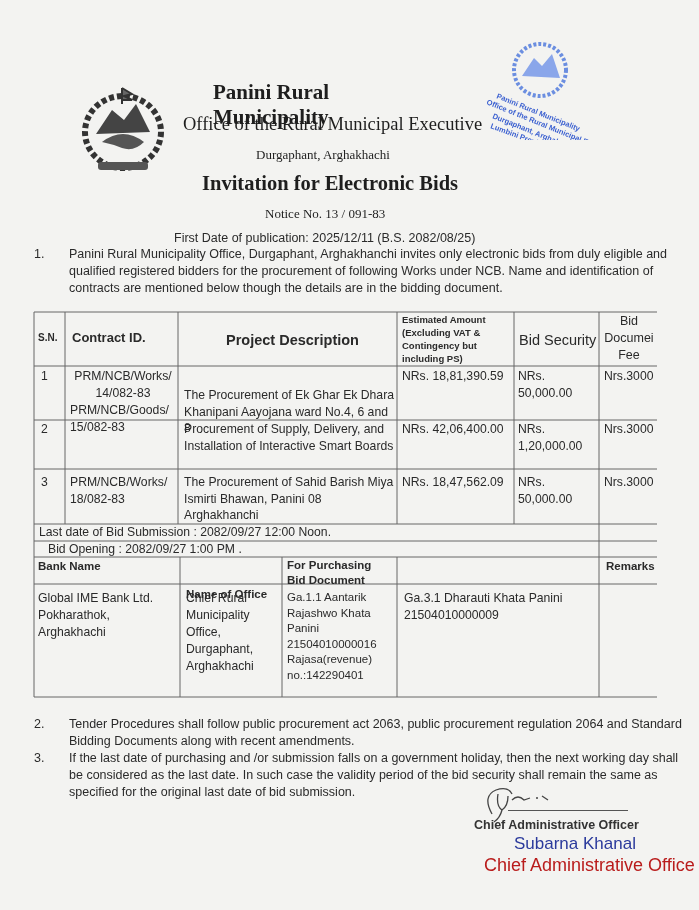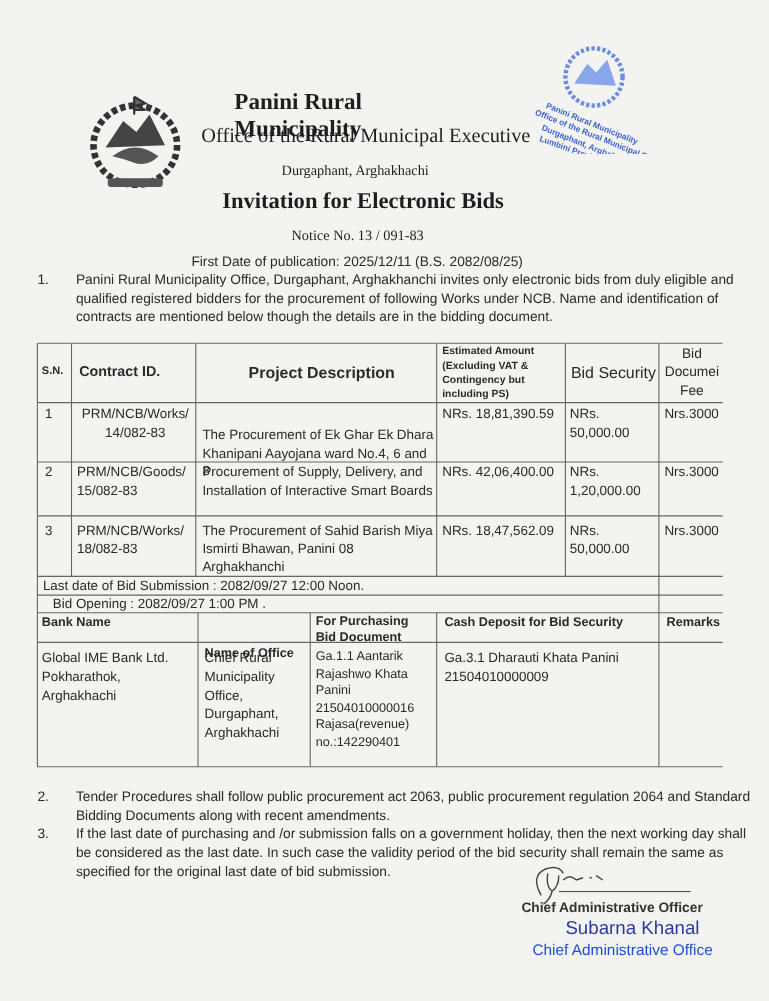--- a/index.html
+++ b/index.html
@@ -42,21 +42,21 @@
   .cell {
     position: absolute; font-size: 12.2px; line-height: 16.5px; color: #2a2a2a;
     font-family: "Liberation Sans", sans-serif;
   }
   .hb { font-weight: bold; }
 
   
   .sig-line { position: absolute; left: 508px; top: 810px; width: 120px; height: 1px; background: #555; }
   .sig-title { position: absolute; left: 474px; top: 818px; font-size: 12.5px; font-weight: bold; color: #333; }
   .sig-name { position: absolute; left: 514px; top: 834px; font-size: 17px; color: #2b3a9c; }
-  .sig-role { position: absolute; left: 484px; top: 855px; font-size: 14px; color: #1d4ed8; }
+  .sig-role { position: absolute; left: 484px; top: 855px; font-size: 18px; color: #b91c1c; }
 </style>
 </head>
 <body>
 
 <div class="page">
 
   <svg class="emblem" viewBox="0 0 90 92">
     <ellipse cx="45" cy="50" rx="38" ry="36" fill="none" stroke="#333" stroke-width="6" stroke-dasharray="5 3"></ellipse>
     <path d="M18 52 L34 28 L46 38 L58 22 L72 50 Z" fill="#444"></path>
     <path d="M24 60 Q45 44 66 60 Q56 70 44 66 Q34 62 24 60 Z" fill="#555"></path>
@@ -126,21 +126,21 @@
     <div class="cell" style="left:41px;top:368px;">1</div>
     <div class="cell" style="left:70px;top:368px;width:106px;text-align:center;">PRM/NCB/Works/ 14/082-83</div>
     <div class="cell" style="left:184px;top:368px;width:210px;margin-top:19px;">The Procurement of  Ek Ghar Ek Dhara Khanipani Aayojana ward No.4, 6 and 8</div>
     <div class="cell" style="left:402px;top:368px;">NRs. 18,81,390.59</div>
     <div class="cell" style="left:518px;top:368px;width:70px;">NRs. 50,000.00</div>
     <div class="cell" style="left:604px;top:368px;">Nrs.3000</div>
   </div>
 
   <div>
     <div class="cell" style="left:41px;top:421px;">2</div>
-    <div class="cell" style="left:70px;top:421px;width:106px;">PRM/NCB/Goods/ 15/082-83</div>
+    <div class="cell" style="left:70px;top:402px;width:106px;">PRM/NCB/Goods/ 15/082-83</div>
     <div class="cell" style="left:184px;top:421px;width:212px;">Procurement of Supply, Delivery, and Installation of Interactive Smart Boards</div>
     <div class="cell" style="left:402px;top:421px;">NRs. 42,06,400.00</div>
     <div class="cell" style="left:518px;top:421px;width:70px;">NRs. 1,20,000.00</div>
     <div class="cell" style="left:604px;top:421px;">Nrs.3000</div>
   </div>
 
   <div>
     <div class="cell" style="left:41px;top:474px;">3</div>
     <div class="cell" style="left:70px;top:474px;width:106px;">PRM/NCB/Works/ 18/082-83</div>
     <div class="cell" style="left:184px;top:474px;width:210px;">The Procurement of  Sahid Barish Miya Ismirti Bhawan, Panini 08 Arghakhanchi</div>
@@ -148,21 +148,20 @@
     <div class="cell" style="left:518px;top:474px;width:70px;">NRs. 50,000.00</div>
     <div class="cell" style="left:604px;top:474px;">Nrs.3000</div>
   </div>
 
   <div class="cell" style="left:39px;top:524px;">Last date of Bid Submission : 2082/09/27 12:00 Noon.</div>
   <div class="cell" style="left:36px;top:541px;padding-left:12px;">Bid Opening : 2082/09/27 1:00 PM .</div>
 
   <div class="cell hb" style="left:38px;top:558px;font-size:11.5px;">Bank Name</div>
   <div class="cell hb" style="left:186px;top:558px;font-size:11.5px;margin-top:28px;">Name of Office</div>
   <div class="cell hb" style="left:287px;top:558px;width:100px;font-size:11.5px;line-height:15px;">For Purchasing Bid Document</div>
-  <div class="cell hb" style="left:404px;top:558px;font-size:11.5px;">Cash Deposit for Bid Security</div>
   <div class="cell hb" style="left:606px;top:558px;font-size:11.5px;">Remarks</div>
 
   <div>
     <div class="cell" style="left:38px;top:590px;width:132px;line-height:17px;">Global IME Bank Ltd. Pokharathok, Arghakhachi</div>
     <div class="cell" style="left:186px;top:590px;width:90px;line-height:17px;">Chief Rural Municipality Office, Durgaphant, Arghakhachi</div>
     <div class="cell" style="left:287px;top:590px;width:105px;font-size:11.5px;line-height:15.5px;">Ga.1.1 Aantarik Rajashwo Khata Panini 21504010000016 Rajasa(revenue) no.:142290401</div>
     <div class="cell" style="left:404px;top:590px;width:190px;line-height:17px;">Ga.3.1 Dharauti Khata Panini 21504010000009</div>
     <div class="cell" style="left:606px;top:590px;"></div>
   </div>
 

